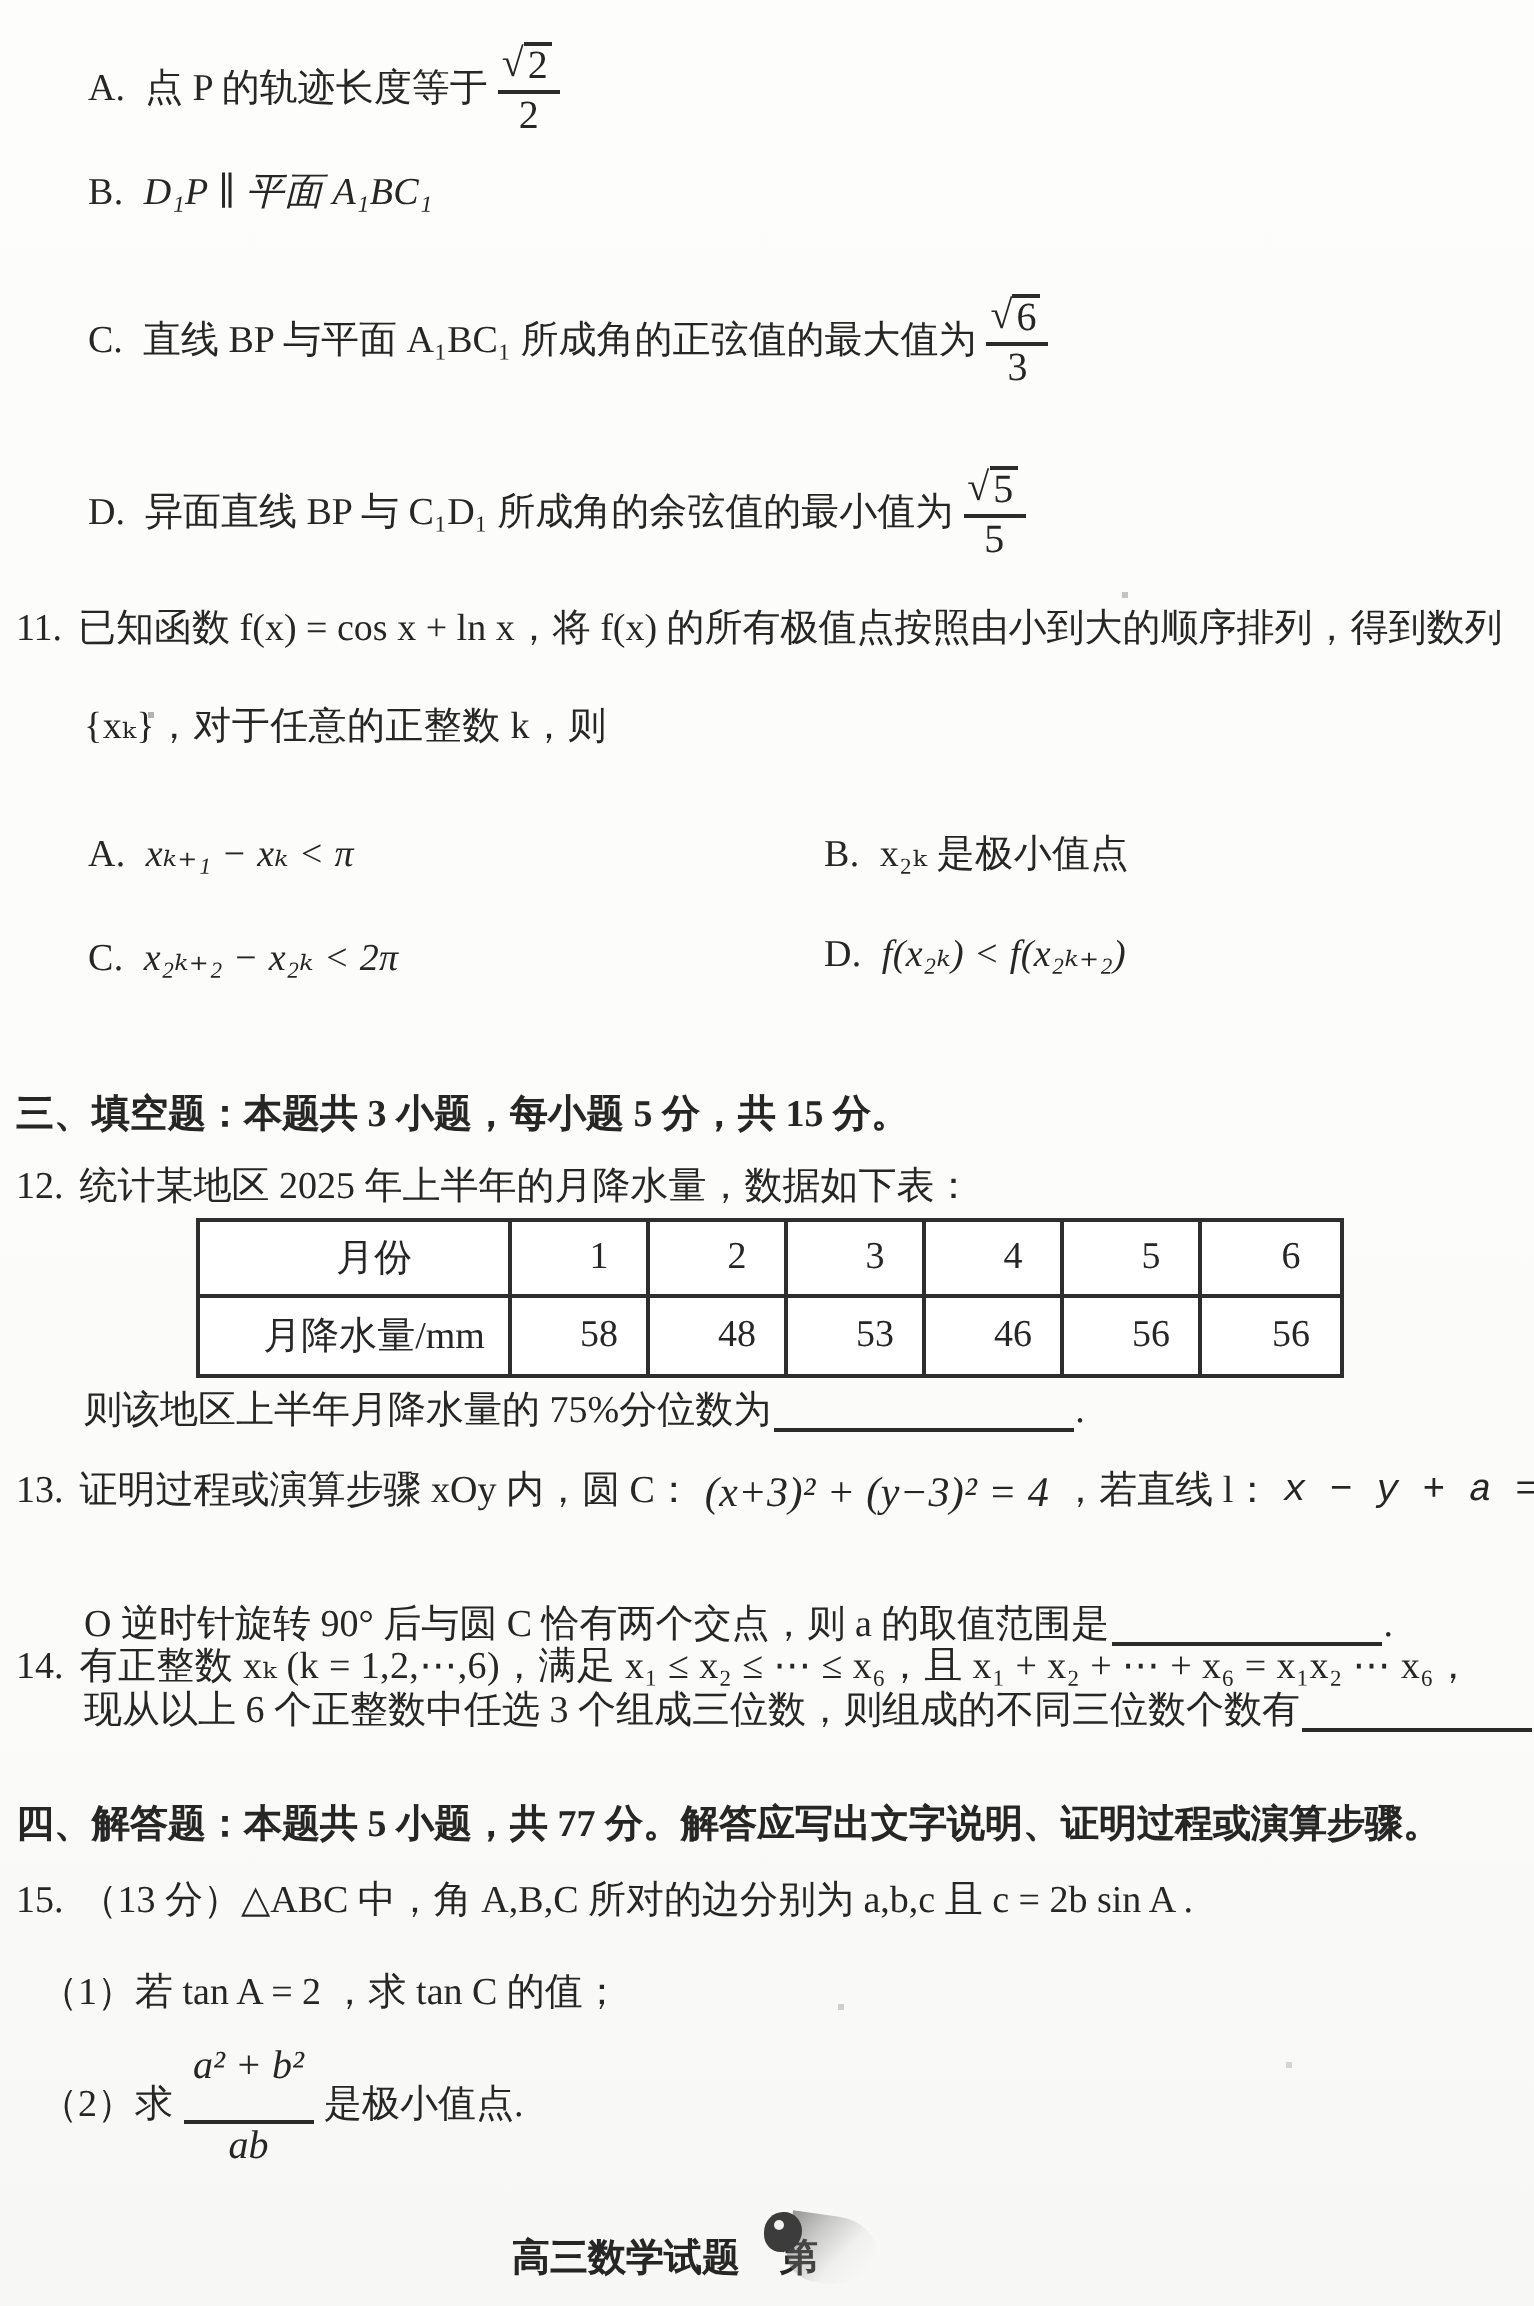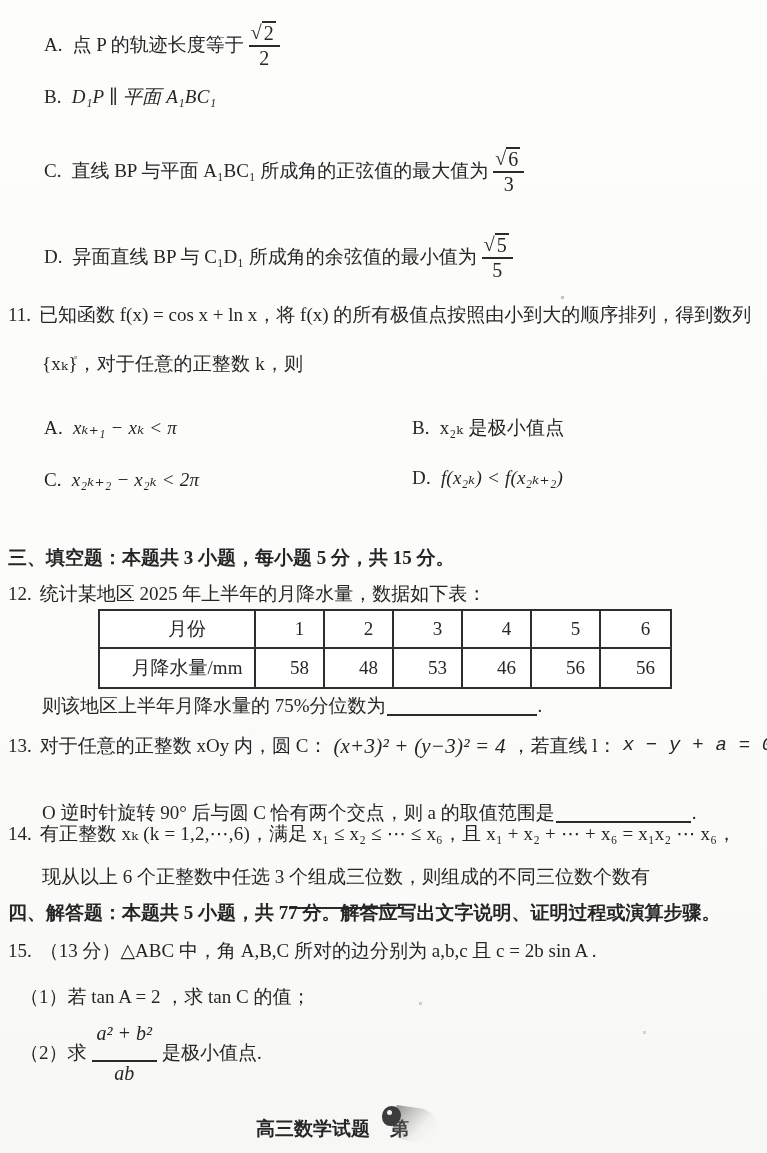--- a/index.html
+++ b/index.html
@@ -150,37 +150,37 @@
   </div>
 
   <div class="line" style="left:42px; top:694px;">
     <span>则该地区上半年月降水量的 75%分位数为</span>
       <span class="blank w150"></span>
       <span>.</span>
   </div>
 
   <div class="line" style="left:8px; top:733px;">
     <span class="num-lbl">13.</span>
-    <span>对于任意的正整数 xOy 内，圆 C：</span>
+    <span>证明过程或演算步骤 xOy 内，圆 C：</span>
     <span class="ital bigmath mathline" style="margin:0 6px;font-style:italic;">(x+3)² + (y−3)² = 4</span>
     <span>，若直线 l：</span>
     <span class="ital mathline" style="margin:0 6px;font-family:Liberation Mono, monospace;">x − y + a = 0</span>
     <span>绕原点</span>
   </div>
   <div class="line" style="left:42px; top:781px;margin-top:20px;">
     <span>O 逆时针旋转 90° 后与圆 C 恰有两个交点，则 a 的取值范围是</span>
       <span class="blank w135"></span>
       <span>.</span>
   </div>
 
   <div class="line" style="left:8px; top:822px;">
     <span class="num-lbl">14.</span>
     <span class="mathline">有正整数 xₖ (k = 1,2,⋯,6)，满足 x₁ ≤ x₂ ≤ ⋯ ≤ x₆，且 x₁ + x₂ + ⋯ + x₆ = x₁x₂ ⋯ x₆，</span>
   </div>
-  <div class="line" style="left:42px; top:865px;flex-direction:column;">
+  <div class="line" style="left:42px; top:844px;">
     <span>现从以上 6 个正整数中任选 3 个组成三位数，则组成的不同三位数个数有</span>
       <span class="blank w115"></span>
   </div>
 
   <div class="line bold" style="left:8px; top:901px;">
     <span>四、解答题：本题共 5 小题，共 77 分。解答应写出文字说明、证明过程或演算步骤。</span>
   </div>
 
   <div class="line" style="left:8px; top:939px;">
     <span class="num-lbl">15.</span>

